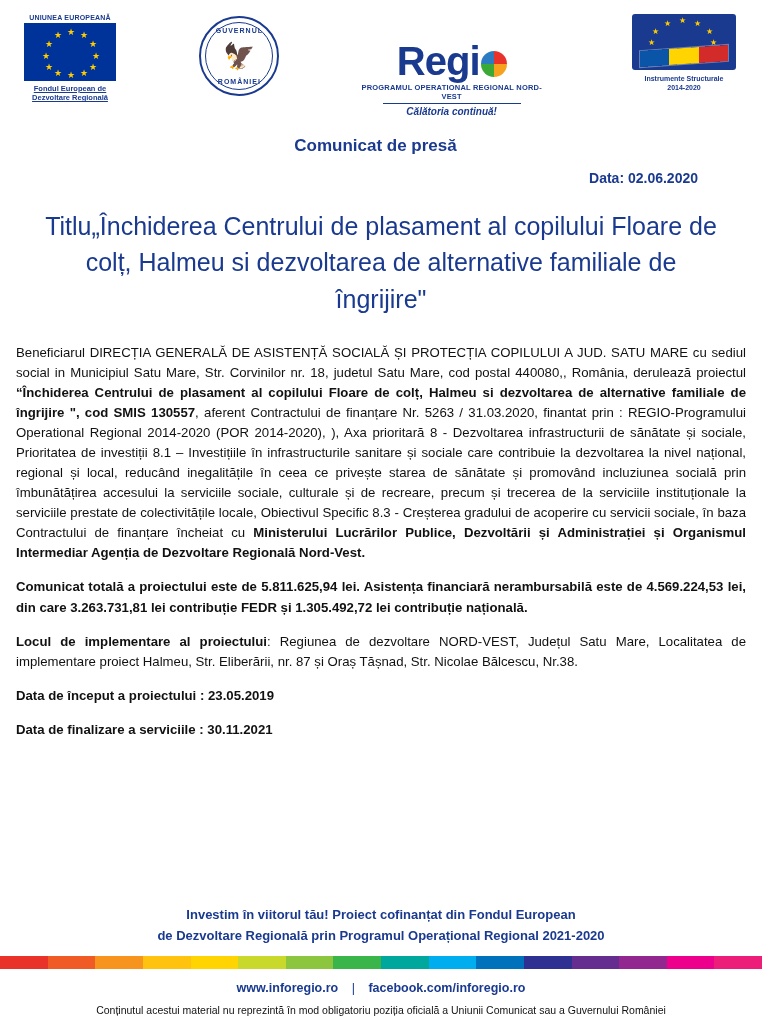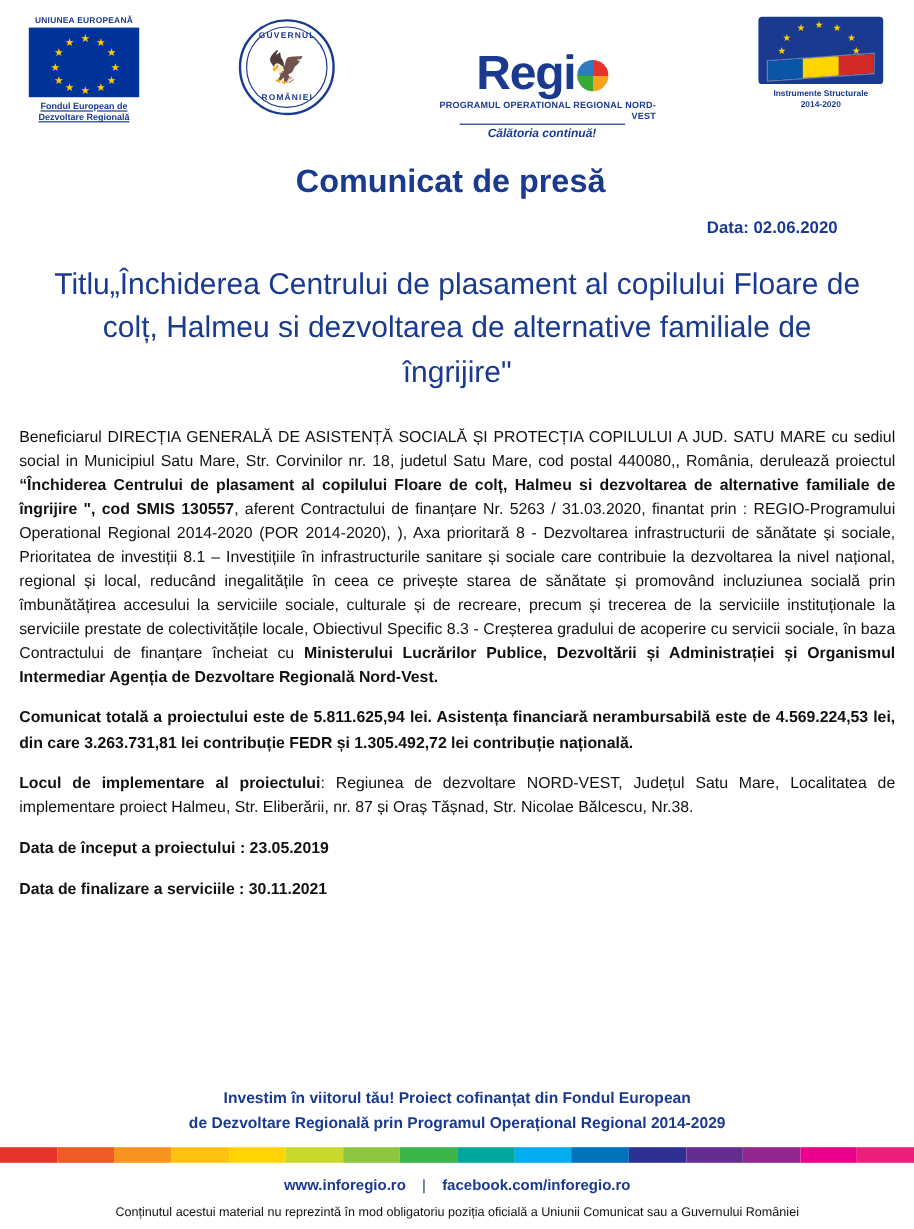--- a/index.html
+++ b/index.html
@@ -73,21 +73,21 @@
     position: relative;
   }
   .regio-dot {
     display: inline-block; width: 26px; height: 26px; border-radius: 50%;
     background:
       conic-gradient(#e8322a 0 25%, #f6a21e 0 50%, #3aa935 0 75%, #2b7cc1 0 100%);
     vertical-align: -2px; margin-left: 1px;
   }
   .regio-sub1 {
     font-size: 7.5px; font-weight: bold; color: #1a3a8f;
-    margin-top: 2px; letter-spacing: .2px; text-align: right;
+    margin-top: 2px; letter-spacing: .2px;
   }
   .regio-rule { height: 1px; background: #1a3a8f; margin: 2px 26px; }
   .regio-sub2 {
     font-size: 10px; font-weight: bold; color: #1a3a8f;
     font-style: italic; margin-top: 2px;
   }
 
   
   .is-wrap { width: 120px; text-align: center; }
   .is-flagbox {
@@ -108,21 +108,21 @@
   .is-y { background: #ffd400; }
   .is-r { background: #d32a2a; }
   .is-caption {
     font-size: 7px; font-weight: bold; color: #1a3a8f; margin-top: 4px;
     line-height: 1.3;
   }
 
   
   .press-title {
     text-align: center; color: #1a3a8f; font-weight: bold;
-    font-size: 27px; margin: 16px 11px 0 0;
+    font-size: 17px; margin: 16px 11px 0 0;
   }
   .press-date {
     text-align: right; color: #1a3a8f; font-weight: bold;
     font-size: 14px; margin: 14px 64px 0 0;
   }
   .main-title {
     text-align: center; color: #1a3a8f; font-weight: normal;
     font-size: 25px; line-height: 1.45; margin: 22px 40px 0 40px;
   }
 
@@ -246,21 +246,21 @@
     </p>
 
     <p>
       <span class="b">Data de finalizare a serviciile</span><span class="b"> : 30.11.2021</span>
     </p>
   </div>
 
   <div class="footer">
     <div class="footer-slogan">
       <div>Investim în viitorul tău! Proiect cofinanțat din Fondul European</div>
-      <div>de Dezvoltare Regională prin Programul Operațional Regional 2014-2029</div>
+      <div>de Dezvoltare Regională prin Programul Operațional Regional 2021-2020</div>
     </div>
 
     <div class="rainbow" id="rainbow">
         <span style="background: rgb(232, 50, 42);"></span>
         <span style="background: rgb(240, 90, 36);"></span>
         <span style="background: rgb(247, 148, 30);"></span>
         <span style="background: rgb(255, 194, 14);"></span>
         <span style="background: rgb(255, 212, 0);"></span>
         <span style="background: rgb(200, 217, 43);"></span>
         <span style="background: rgb(140, 198, 63);"></span>

